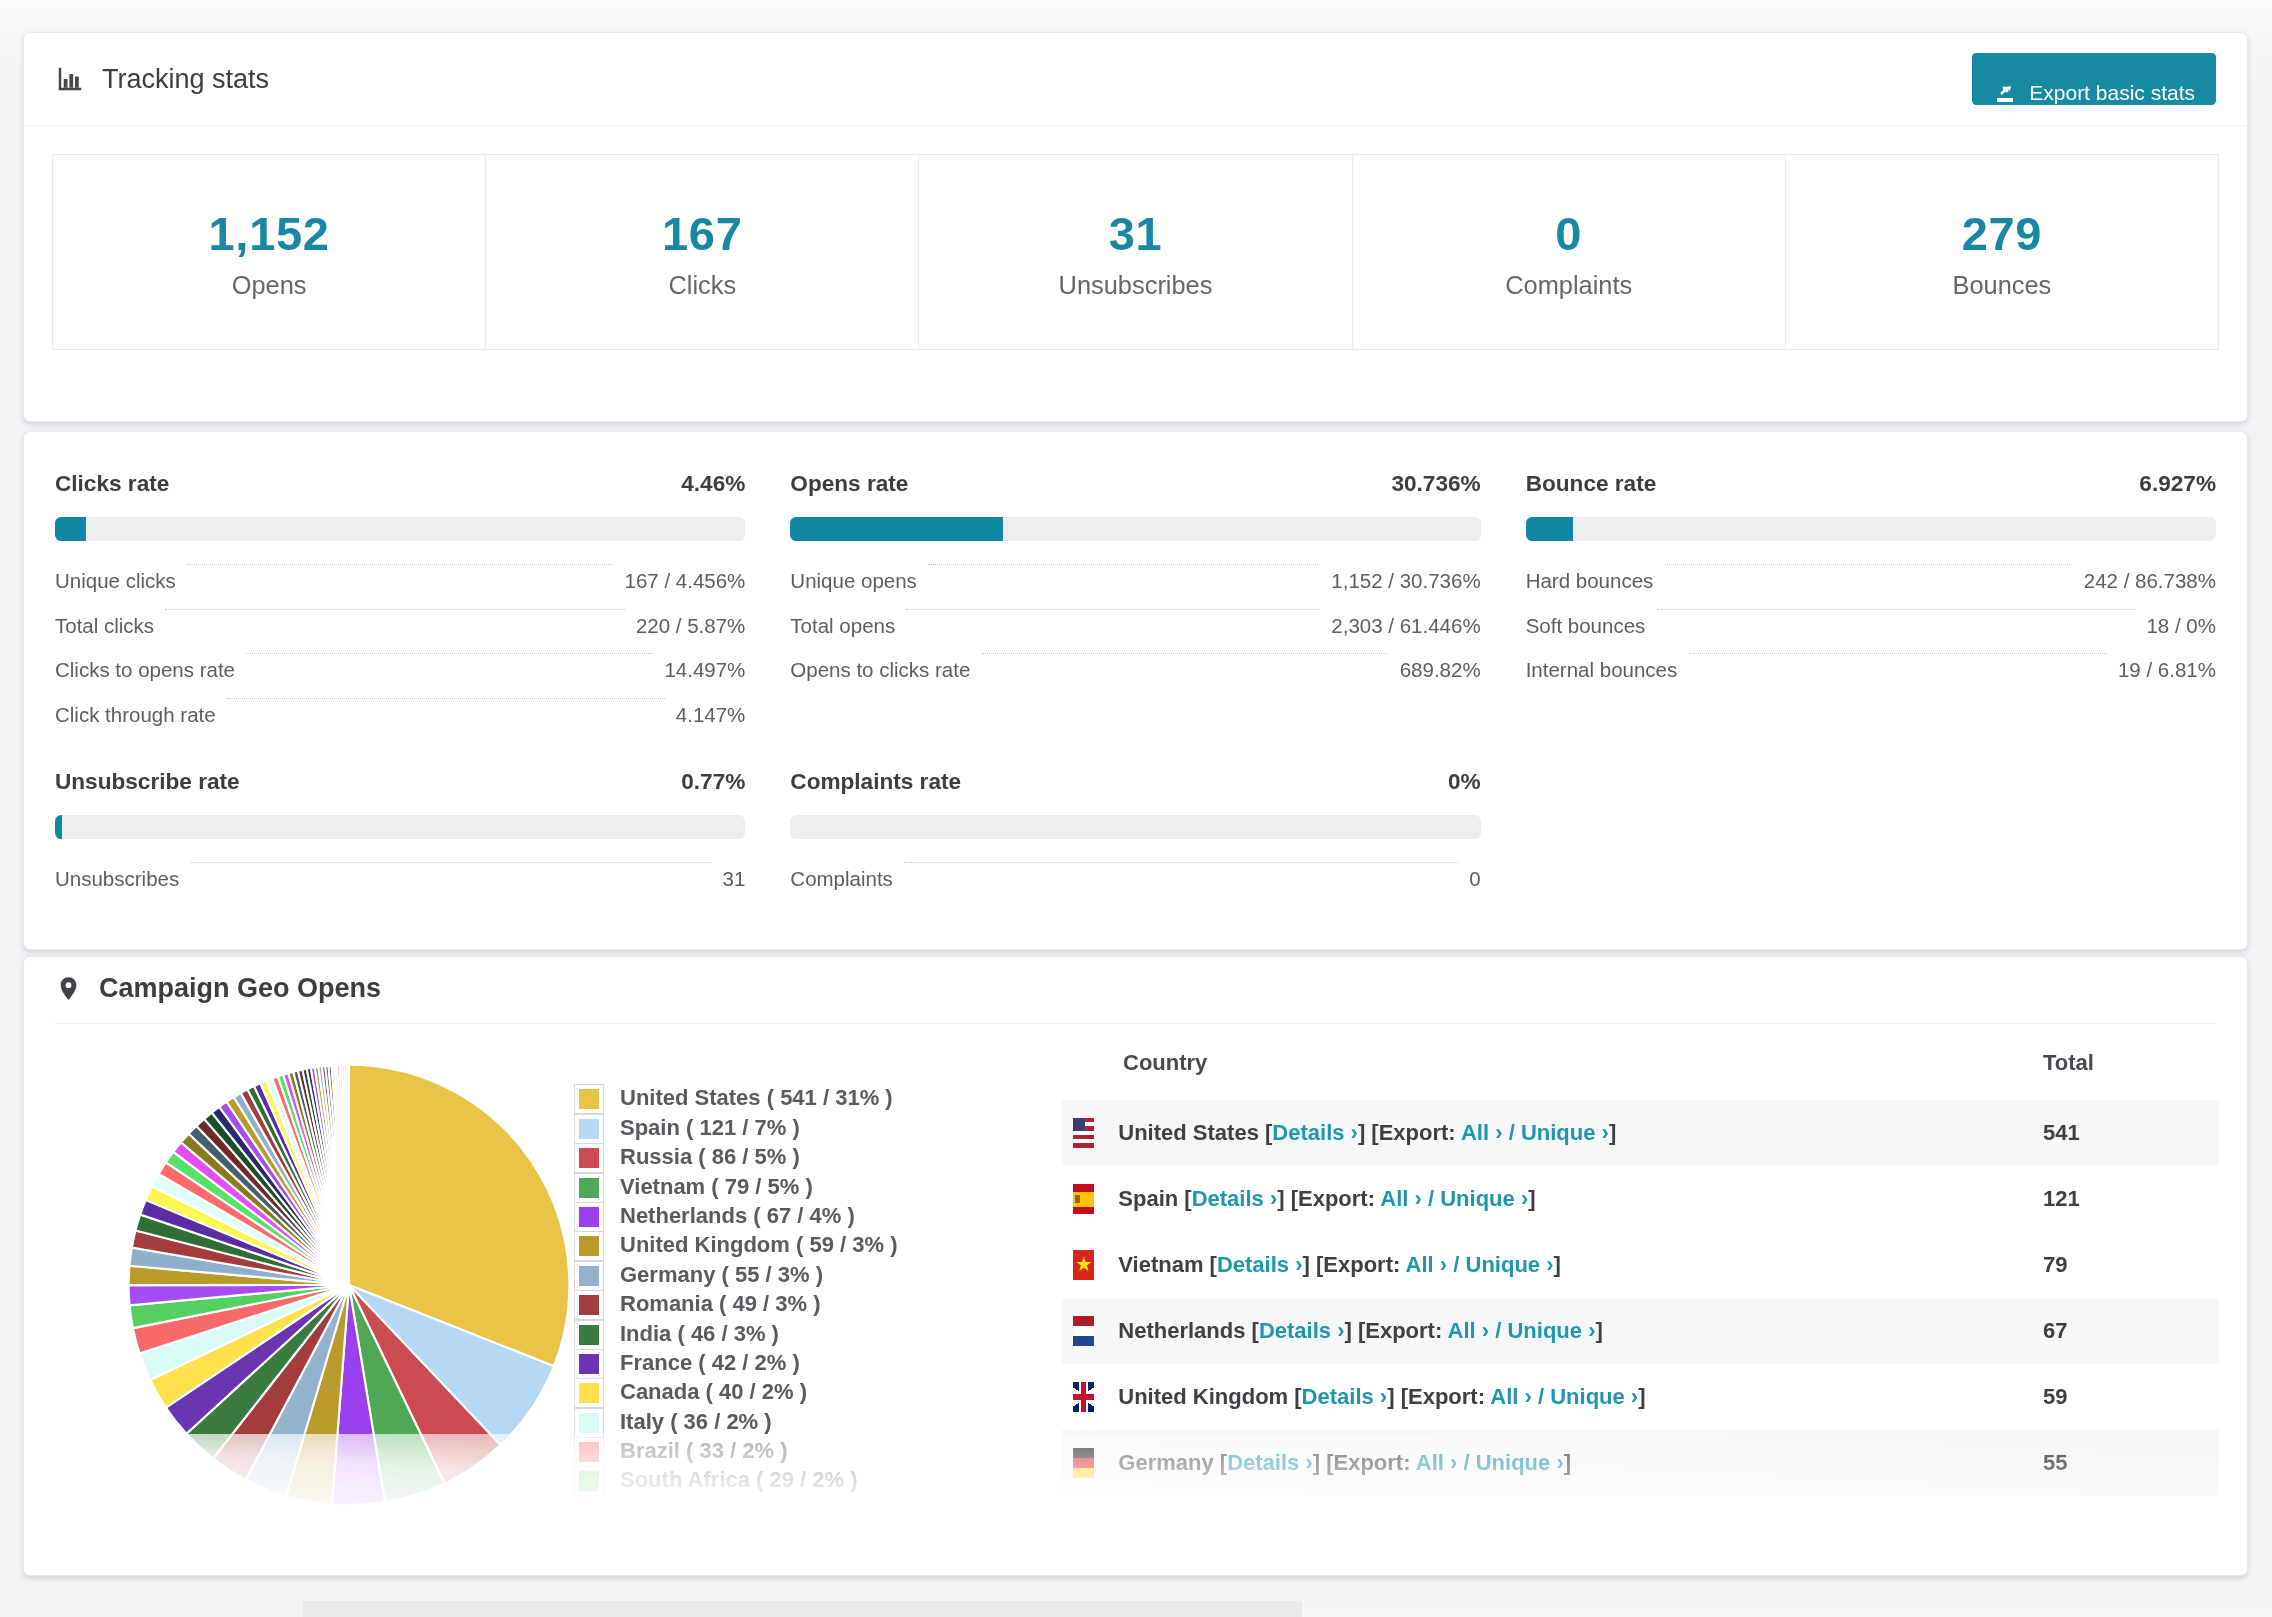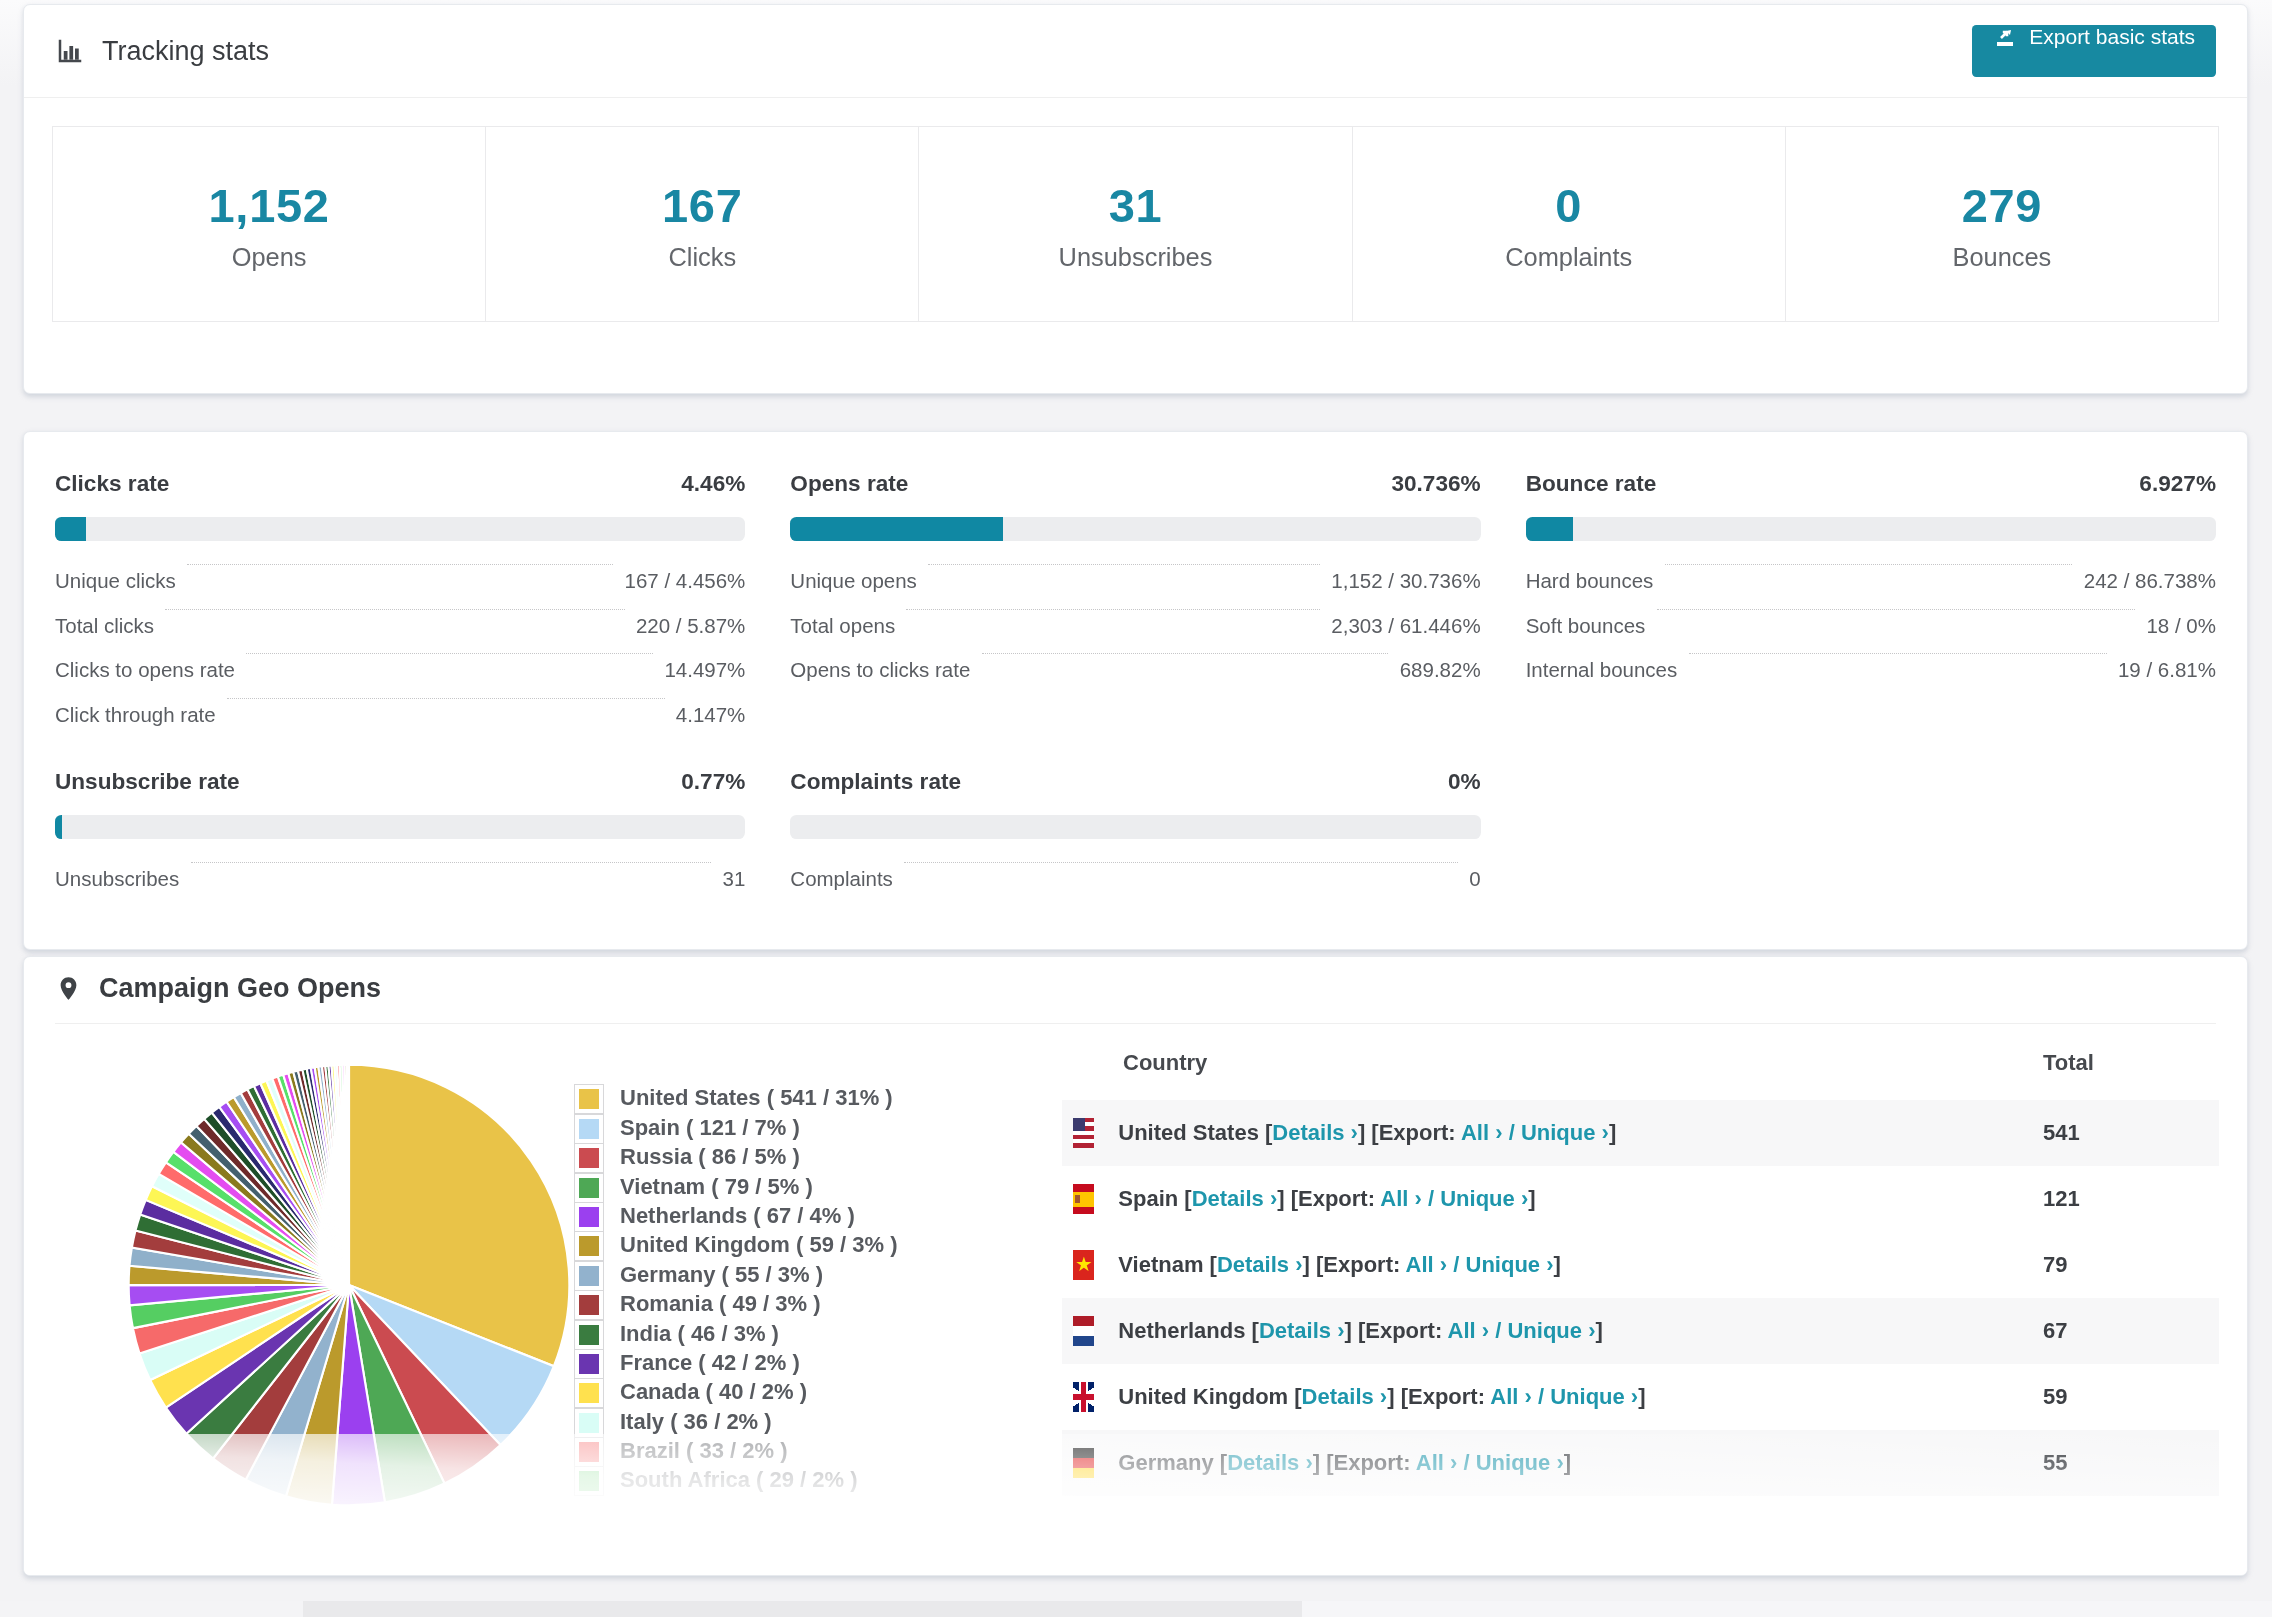--- a/index.html
+++ b/index.html
@@ -7,26 +7,26 @@
     width:2273px;height:1618px;position:relative;overflow:hidden;
     background:linear-gradient(#fbfbfc 0,#f3f3f5 85px,#f3f3f5 100%);
     font-family:"Liberation Sans",sans-serif;color:#3c3f44;
   }
   .card{
     position:absolute;left:23px;width:2225px;background:#fff;
     border:0.7px solid #e7eaee;border-radius:7px;
     box-shadow:0 2.8px 5px rgba(150,160,178,.35);box-sizing:border-box;
   }
   
-  #card-tracking{top:4px;height:390px;}
+  #card-tracking{top:32px;height:390px;}
   .c-head{display:flex;justify-content:space-between;align-items:center;padding:20px 31px;}
   .c-title{display:flex;align-items:center;gap:17px;font-size:27px;color:#3a3d41;line-height:34px;}
   .c-title svg{flex:0 0 auto;}
   .btn-export{
-    display:flex;align-items:flex-start;gap:12.7px;background:#1789a1;color:#fff;
+    display:flex;align-items:flex-end;gap:12.7px;background:#1789a1;color:#fff;
     font-size:21px;padding:0 21px;height:52px;border:none;border-radius:4.2px;cursor:pointer;
     font-family:"Liberation Sans",sans-serif;
   }
   .divider{border-top:0.7px solid #efefef;}
   .stat-strip{margin:28px 28px 0;border:0.7px solid #eaeaec;display:flex;}
   .stat{flex:1;text-align:center;padding:51px 0 49px;border-right:0.7px solid #eaeaec;}
   .stat:last-child{border-right:none;}
   .stat .num{font-size:47px;font-weight:bold;color:#1987a3;letter-spacing:0.7px;}
   .stat .lbl{font-size:25.4px;color:#63666b;margin-top:10px;}
   

